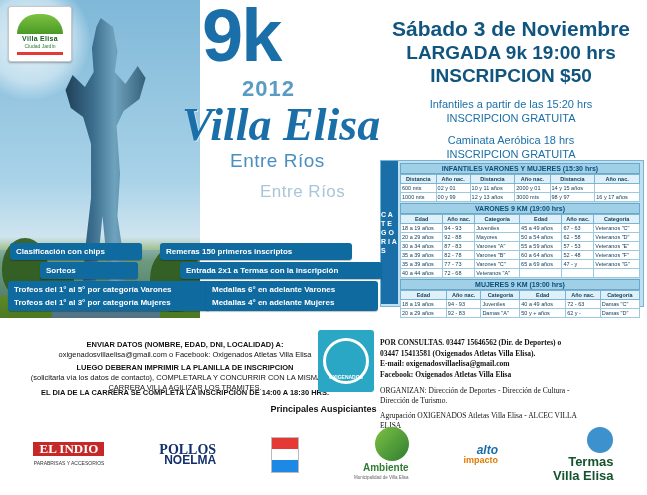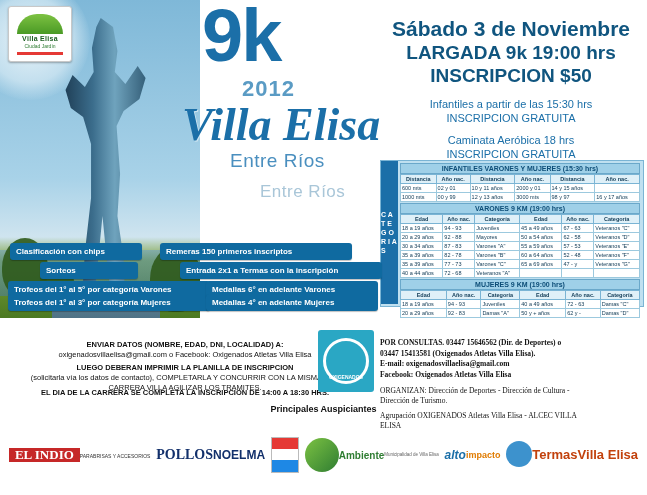--- a/index.html
+++ b/index.html
@@ -186,35 +186,35 @@
   
   .sp-title{
     position:absolute;left:0;top:404px;width:647px;text-align:center;
     font-size:9px;font-weight:bold;color:#111;
   }
   .sp-row{
     position:absolute;left:0;top:418px;width:647px;height:74px;
     display:flex;align-items:center;justify-content:space-around;padding:0 6px;box-sizing:border-box;
   }
   .sp{
-    display:flex;flex-direction:row;align-items:center;justify-content:center;
+    display:flex;flex-direction:column;align-items:flex-end;justify-content:center;
     text-align:center;line-height:10px;
   }
   .sp1 .b{background:#c62828;color:#fff;font-weight:bold;font-size:13px;padding:2px 6px;font-family:"Liberation Serif",serif;}
   .sp1 .s{font-size:5px;color:#333;margin-top:2px;}
   .sp2 .b{font-family:"Liberation Serif",serif;font-size:17px;color:#222;font-style:italic;}
   .sp2 .s{font-size:5px;color:#555;border-top:1px solid #888;margin-top:1px;padding-top:1px;}
   .sp3 .b{font-family:"Liberation Serif",serif;font-size:14px;font-weight:bold;color:#12306b;}
   .sp3 .s{font-size:12px;font-weight:bold;color:#12306b;}
   .sp4 .icon{width:34px;height:34px;border-radius:50%;background:linear-gradient(135deg,#7cc242,#2f7d32);}
   .sp4 .b{font-size:10px;font-weight:bold;color:#2f7d32;margin-top:2px;}
   .sp4 .s{font-size:4.5px;color:#666;}
   .sp5 .b{font-size:12px;font-weight:bold;color:#1b6fa8;font-style:italic;}
   .sp5 .s{font-size:9px;font-weight:bold;color:#e07b00;}
-  .sp6 .b{font-size:13px;font-weight:bold;color:#c2410c;line-height:14px;}
+  .sp6 .b{font-size:13px;font-weight:bold;color:#14532d;line-height:14px;}
   .sp-logo-mark{width:26px;height:26px;border-radius:50%;background:#1b7fc4;opacity:.85;margin-bottom:2px;}
   .flag{width:26px;height:34px;background:linear-gradient(180deg,#e53935 0%,#e53935 33%,#ffffff 33%,#ffffff 66%,#1e88e5 66%,#1e88e5 100%);border:1px solid #bbb;}
 </style>
 </head>
 <body>
 
 <div class="poster">
 
   <div class="hero">
     <div class="sun"></div>
@@ -240,21 +240,21 @@
     <div class="t-villa">Villa Elisa</div>
     <div class="t-entre">Entre Ríos</div>
     <div class="t-entre-ghost">Entre Ríos</div>
   </div>
 
   <div class="rhead">
     <div class="l1">Sábado 3 de Noviembre</div>
     <div class="l2">LARGADA 9k 19:00 hrs</div>
     <div class="l3">INSCRIPCION $50</div>
     <div class="sub">
-      <div>Infantiles a partir de las 15:30 hrs</div>
+      <div>Infantiles a partir de las 15:20 hrs</div>
       <div>INSCRIPCION GRATUITA</div>
     </div>
     <div class="sub2">
       <div>Caminata Aeróbica 18 hrs</div>
       <div>INSCRIPCION GRATUITA</div>
       <div>Organiza ALCEC V.E.</div>
     </div>
   </div>
 
   <div class="cat-panel"></div>

